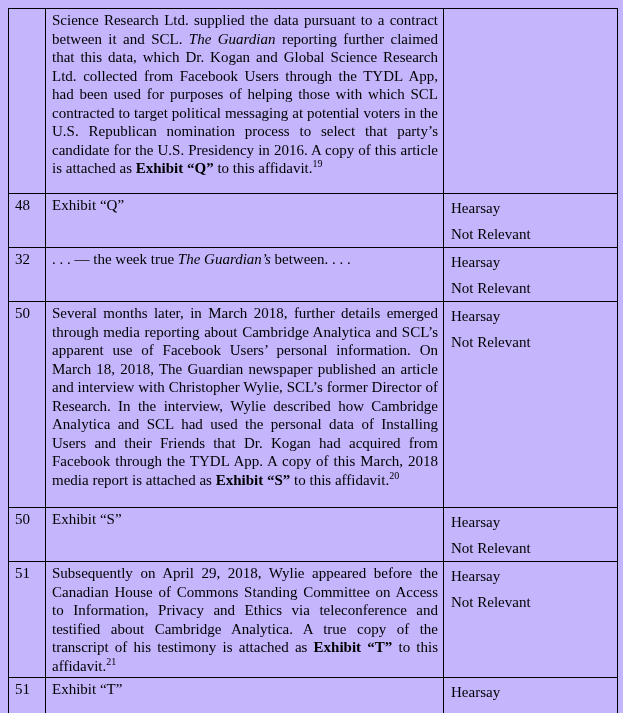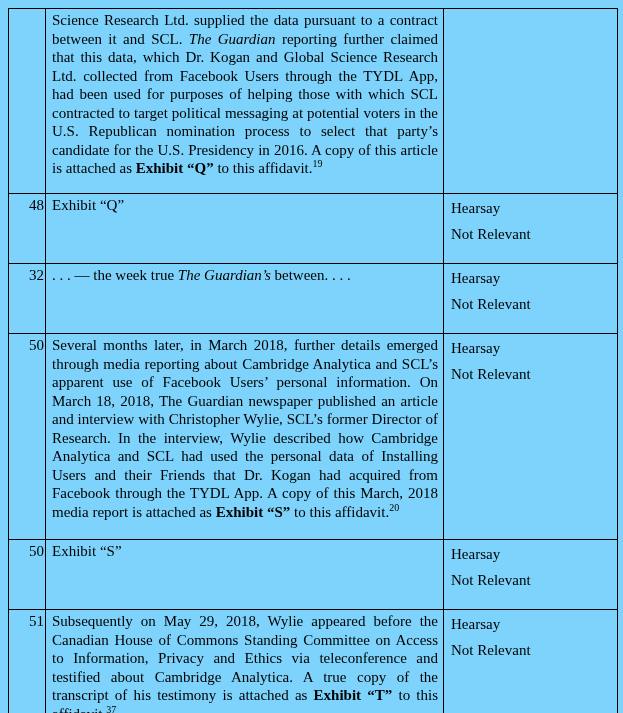--- a/index.html
+++ b/index.html
@@ -11,53 +11,53 @@
     width: 623px;
     height: 713px;
     position: relative;
     font-family: "Liberation Serif", serif;
     color: #000000;
     overflow: hidden;
   }
   .page {
     position: absolute;
     inset: 0;
-    background: #7dd3fc;
+    background: #c4b5fd;
   }
   table.affidavit-table {
     position: absolute;
     left: 8px;
     top: 8px;
     width: 609px;
     border-collapse: collapse;
     table-layout: fixed;
   }
   td {
     border: 1.5px solid #000000;
     vertical-align: top;
     box-sizing: border-box;
     font-size: 15px;
   }
   td.num {
     width: 37px;
-    padding: 2px 2px 0 20px;
+    padding: 2px 2px 0 6px;
     line-height: 18.5px;
   }
   td.content {
     width: 398px;
     padding: 2px 5px 2px 6px;
     line-height: 18.5px;
     text-align: left;
   }
   td.content.long {
     text-align: justify;
   }
   td.objections {
     width: 174px;
-    padding: 1px 4px 16px 7px;
+    padding: 1px 4px 0 7px;
     margin-left: 30px;
   }
   .objection-line {
     line-height: 26px;
     white-space: nowrap;
   }
   td.content b { font-weight: bold; }
   td.content i { font-style: italic; text-align: center; }
   td.content sup {
     font-size: 10px;
@@ -111,21 +111,21 @@
         <tr>
           <td class="num">50</td>
           <td class="content"><span>Exhibit “S”</span></td>
           <td class="objections">
             <div class="objection-line">Hearsay</div>
             <div class="objection-line">Not Relevant</div>
           </td>
         </tr>
         <tr>
           <td class="num">51</td>
-          <td class="content long"><span>Subsequently on May 29, 2018, Wylie appeared before the Canadian House of Commons Standing Committee on Access to Information, Privacy and Ethics via teleconference and testified about Cambridge Analytica. A true copy of the transcript of his testimony is attached as </span><b>Exhibit “T”</b><span> to this affidavit.</span><sup>37</sup></td>
+          <td class="content long"><span>Subsequently on April 29, 2018, Wylie appeared before the Canadian House of Commons Standing Committee on Access to Information, Privacy and Ethics via teleconference and testified about Cambridge Analytica. A true copy of the transcript of his testimony is attached as </span><b>Exhibit “T”</b><span> to this affidavit.</span><sup>21</sup></td>
           <td class="objections">
             <div class="objection-line">Hearsay</div>
             <div class="objection-line">Not Relevant</div>
           </td>
         </tr>
         <tr>
           <td class="num">51</td>
           <td class="content"><span>Exhibit “T”</span></td>
           <td class="objections">
             <div class="objection-line">Hearsay</div>

